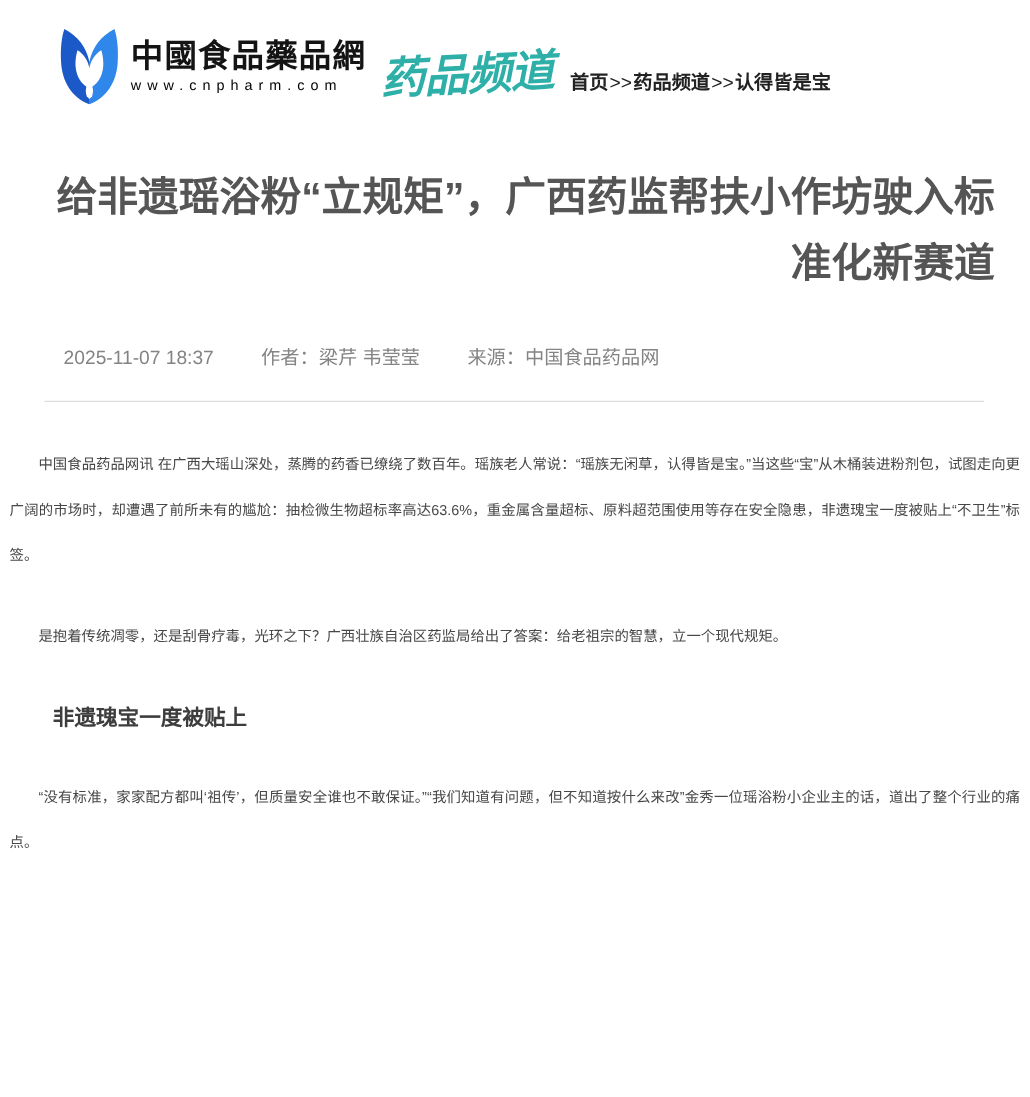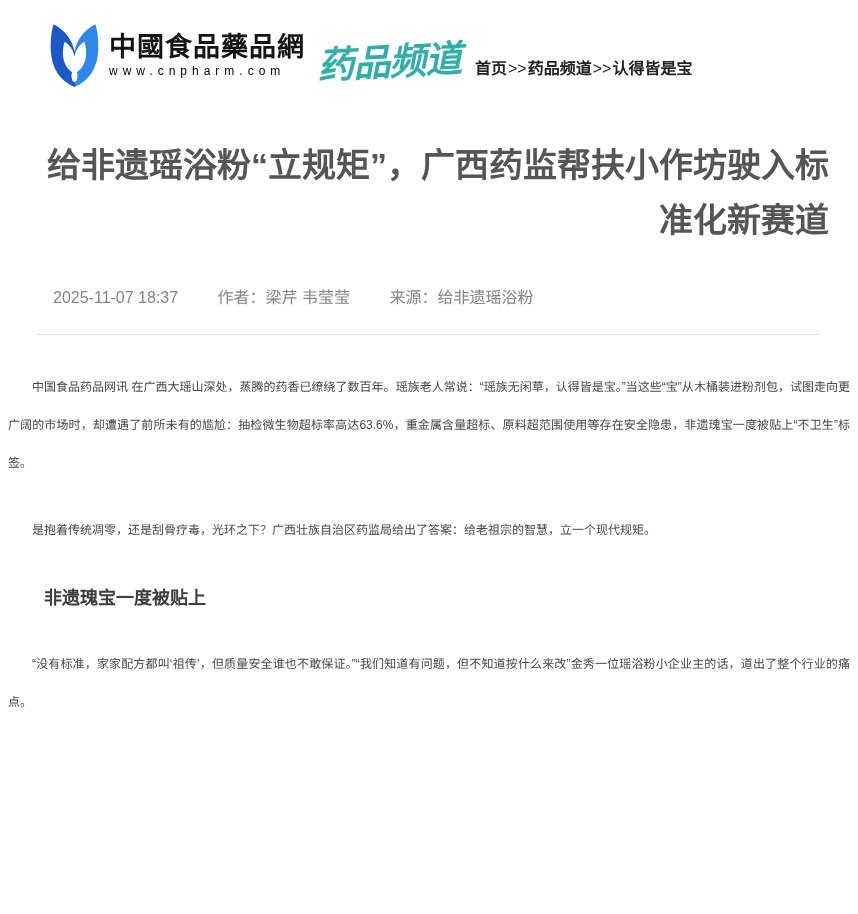--- a/index.html
+++ b/index.html
@@ -97,21 +97,21 @@
       <a>首页</a><span class="sep">&gt;&gt;</span><a>药品频道</a><span class="sep">&gt;&gt;</span><a>认得皆是宝</a>
     </nav>
   </header>
 
   <main class="article">
     <h1 class="article-title">给非遗瑶浴粉“立规矩”，广西药监帮扶小作坊驶入标准化新赛道</h1>
 
     <div class="article-meta">
       <span>2025-11-07 18:37</span>
       <span>作者：梁芹 韦莹莹</span>
-      <span>来源：给非遗瑶浴粉</span>
+      <span>来源：中国食品药品网</span>
     </div>
 
     <hr class="divider">
 
     <div class="article-body">
       <p>中国食品药品网讯 在广西大瑶山深处，蒸腾的药香已缭绕了数百年。瑶族老人常说：“瑶族无闲草，认得皆是宝。”当这些“宝”从木桶装进粉剂包，试图走向更广阔的市场时，却遭遇了前所未有的尴尬：抽检微生物超标率高达63.6%，重金属含量超标、原料超范围使用等存在安全隐患，非遗瑰宝一度被贴上“不卫生”标签。</p>
       <p>是抱着传统凋零，还是刮骨疗毒，光环之下？广西壮族自治区药监局给出了答案：给老祖宗的智慧，立一个现代规矩。</p>
       <h3>非遗瑰宝一度被贴上</h3>
       <p>“没有标准，家家配方都叫‘祖传’，但质量安全谁也不敢保证。”“我们知道有问题，但不知道按什么来改”金秀一位瑶浴粉小企业主的话，道出了整个行业的痛点。</p>
 

